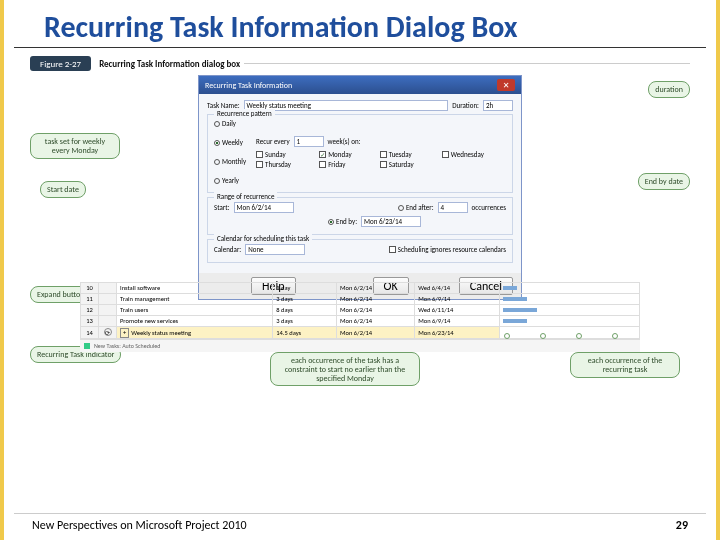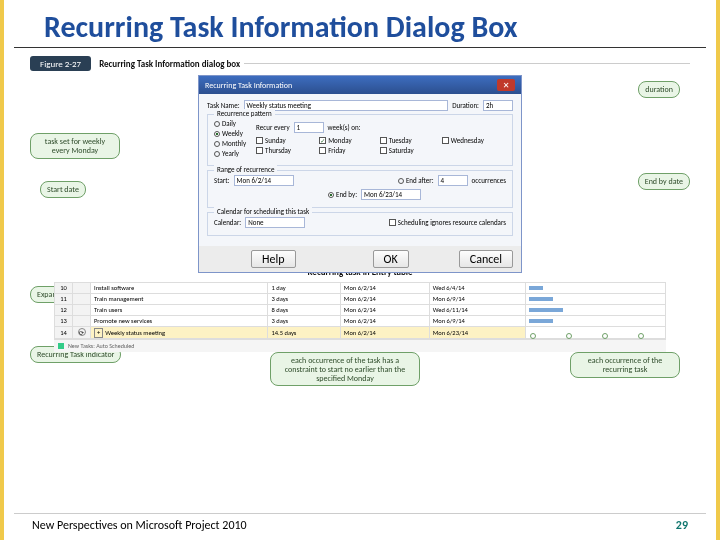--- a/index.html
+++ b/index.html
@@ -16,62 +16,62 @@
   .dlg-title { background: linear-gradient(#3d6dbf,#2c4f8f); color: #fff; padding: 3px 6px; font-size: 8px; display: flex; justify-content: space-between; align-items: center; }
   .dclose { width: 18px; height: 12px; background: #c0392b; border-radius: 2px; color: #fff; text-align: center; line-height: 12px; font-size: 8px; }
   .dlg-body { padding: 6px 8px; background: #f4f6fa; }
   .row { display: flex; align-items: center; gap: 4px; margin-bottom: 3px; }
   .lbl { white-space: nowrap; }
   .inp { border: 1px solid #a8b7d8; background: #fff; height: 11px; padding: 0 2px; font-size: 7px; flex: 1; }
   .inp.small { flex: none; width: 30px; }
   .inp.med { flex: none; width: 60px; }
   .sect { border: 1px solid #ccd6e8; padding: 4px 6px; margin-bottom: 4px; position: relative; }
   .sect-lbl { position: absolute; top: -6px; left: 6px; background: #f4f6fa; padding: 0 3px; font-size: 7px; }
-  .radios { display: flex; flex-direction: column; gap: 1px; margin-right: 6px; }
+  .radios { display: flex; flex-direction: column; gap: 10px; margin-right: 6px; }
   .radio, .check { display: flex; align-items: center; gap: 2px; font-size: 7px; white-space: nowrap; }
   .rdot { width: 6px; height: 6px; border: 1px solid #555; border-radius: 50%; display: inline-block; }
   .rdot.on { background: radial-gradient(#2b6b2f 40%, #fff 41%); }
   .cbox { width: 7px; height: 7px; border: 1px solid #555; display: inline-block; background: #fff; text-align: center; line-height: 6px; font-size: 6px; color: #2b6b2f; }
   .days { display: grid; grid-template-columns: repeat(4, auto); gap: 1px 6px; }
   .btns { display: flex; justify-content: flex-end; gap: 6px; padding: 4px 8px; background: #ececec; }
   .btn { border: 1px solid #999; background: linear-gradient(#fdfdfd,#e6e6e6); padding: 1px 10px; font-size: 12px; border-radius: 2px; margin-left: 44px; }
   .btn.help { margin-right: auto; }
   
   .callout { position: absolute; background: #e9f5e6; border: 1px solid #6fa068; border-radius: 8px; padding: 3px 6px; font-size: 8px; color: #2c4a28; text-align: center; line-height: 1.1; }
   .figarea { position: relative; }
   
-  .tblwrap { position: relative; width: 612px; margin: 2px auto 0 auto; }
+  .tblwrap { position: relative; width: 560px; margin: 2px auto 0 auto; }
   .tbl { width: 100%; border-collapse: collapse; font-size: 6.5px; }
   .tbl th, .tbl td { border: 1px solid #ddd; padding: 1px 3px; white-space: nowrap; }
   .rownum { background: #f3f3f3; text-align: center; width: 18px; }
   .gantt { width: 140px; position: relative; }
   .bar { height: 4px; background: #7aa7d8; display: inline-block; margin: 0; }
   .recurind { display: inline-block; width: 8px; height: 8px; border: 1px solid #888; border-radius: 50%; font-size: 6px; text-align: center; line-height: 8px; }
   .statusbar { display: flex; align-items: center; font-size: 6px; color: #666; padding: 2px 4px; border-top: 1px solid #ddd; background: #f5f5f5; }
   .dot { width: 6px; height: 6px; background: #3c8; display: inline-block; margin-right: 4px; }
   .footer { position: absolute; bottom: 8px; left: 0; right: 0; display: flex; justify-content: space-between; padding: 0 18px; font-size: 12px; border-top: 1px solid #ccc; margin: 0 10px; padding-top: 4px; gap: 15px; }
-  .pageno { color: #0f766e; font-weight: bold; }
+  .pageno { color: #000000; font-weight: bold; }
   .mark { position: absolute; width:6px; height:6px; border-radius:50%; border:1px solid #6fa068; }
 </style>
 </head>
 <body>
 
 <h1 class="slide-title">Recurring Task Information Dialog Box</h1>
 
 <div class="fig-wrap">
 
   <div class="fig-cap">
     <span class="fig-tag">Figure 2-27</span>
     <span class="fig-title">Recurring Task Information dialog box</span>
     <span class="fig-line"></span>
   </div>
 
   <div class="figarea" style="height:170px;">
 
-    <div class="callout" style="right:10px; top:6px;">duration</div>
+    <div class="callout" style="right:0; top:6px;">duration</div>
     <div class="callout" style="left:0; top:58px; width:90px;">task set for weekly every Monday</div>
     <div class="callout" style="left:10px; top:106px;">Start date</div>
     <div class="callout" style="right:0; top:98px;">End by date</div>
 
     <div class="dialog">
       <div class="dlg-title">
         <span>Recurring Task Information</span>
         <span class="dclose">✕</span>
       </div>
       <div class="dlg-body">

